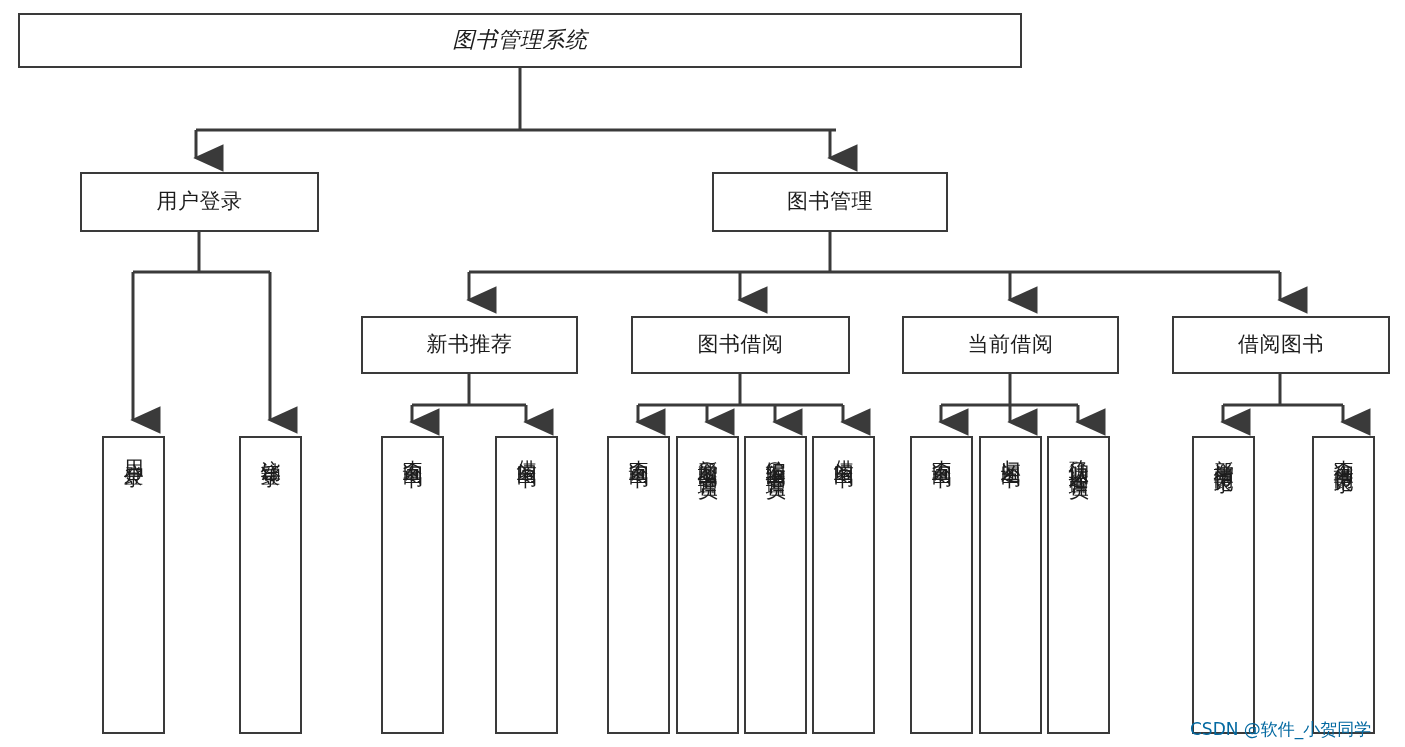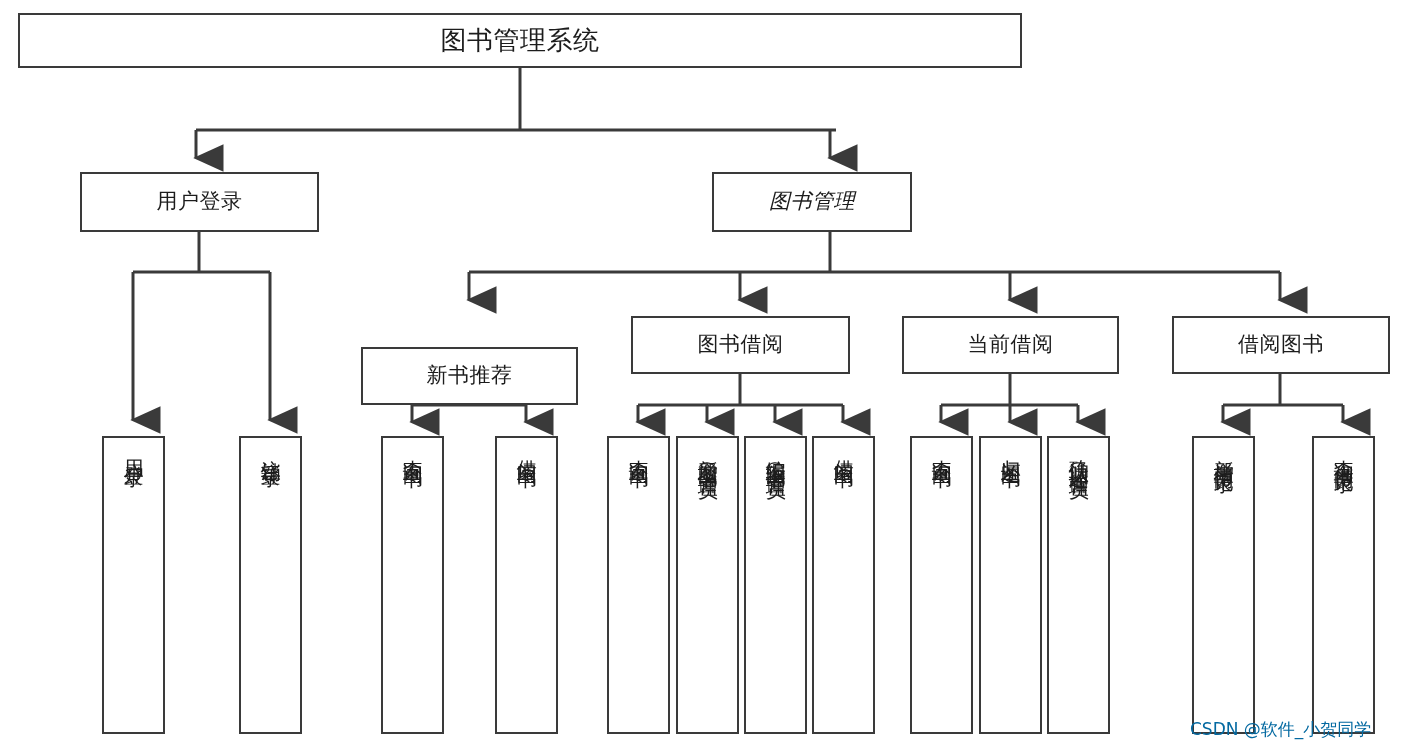--- a/index.html
+++ b/index.html
@@ -40,21 +40,22 @@
     display: block;
     text-align: center;
     letter-spacing: 0.5px;
   }
   .node.horiz .label {
     writing-mode: horizontal-tb;
     font-size: 21px;
     line-height: 1.1;
   }
   .node.root .label {
-    font-size: 26px;
+    font-size: 22px;
+    font-style: italic;
   }
   .node.vert {
     align-items: flex-start;
     padding-top: 6px;
   }
   .node.vert .label {
     writing-mode: vertical-rl;
     text-orientation: upright;
     font-size: 20px;
     line-height: 1.18;
@@ -127,25 +128,25 @@
   </svg>
 
   <div class="node horiz root" style="left:18px; top:13px; width:1004px; height:55px;">
     <span class="label">图书管理系统</span>
   </div>
 
   <div class="node horiz" style="left:80px; top:172px; width:239px; height:60px;">
     <span class="label">用户登录</span>
   </div>
 
-  <div class="node horiz" style="left:712px; top:172px; width:200px; height:60px;font-style:italic;">
+  <div class="node horiz" style="left:712px; top:172px; width:236px; height:60px;">
     <span class="label">图书管理</span>
   </div>
 
-  <div class="node horiz" style="left:361px; top:316px; width:217px; height:58px;margin-top:31px;">
+  <div class="node horiz" style="left:361px; top:316px; width:217px; height:58px;">
     <span class="label">新书推荐</span>
   </div>
 
   <div class="node horiz" style="left:631px; top:316px; width:219px; height:58px;">
     <span class="label">图书借阅</span>
   </div>
 
   <div class="node horiz" style="left:902px; top:316px; width:217px; height:58px;">
     <span class="label">当前借阅</span>
   </div>

